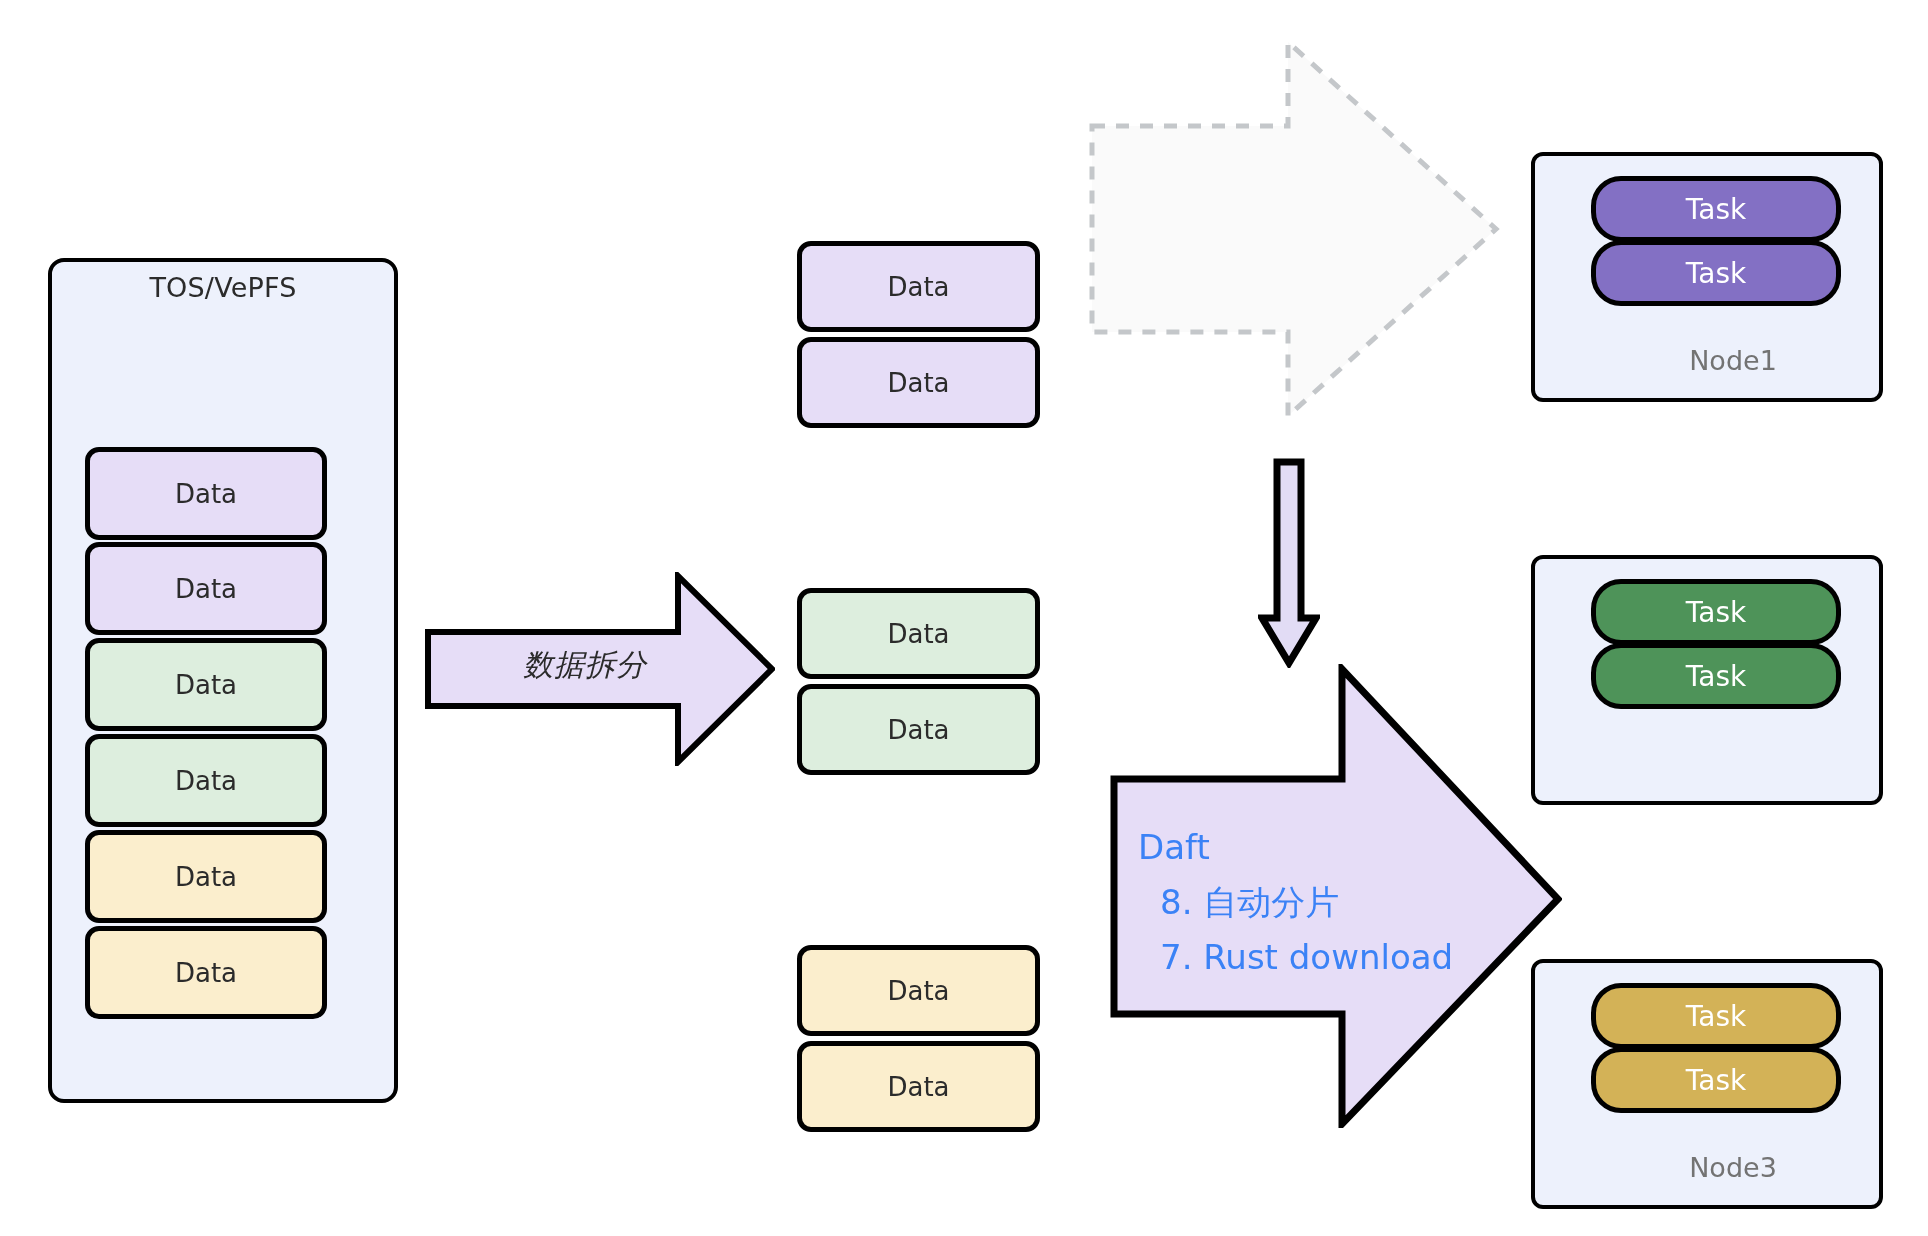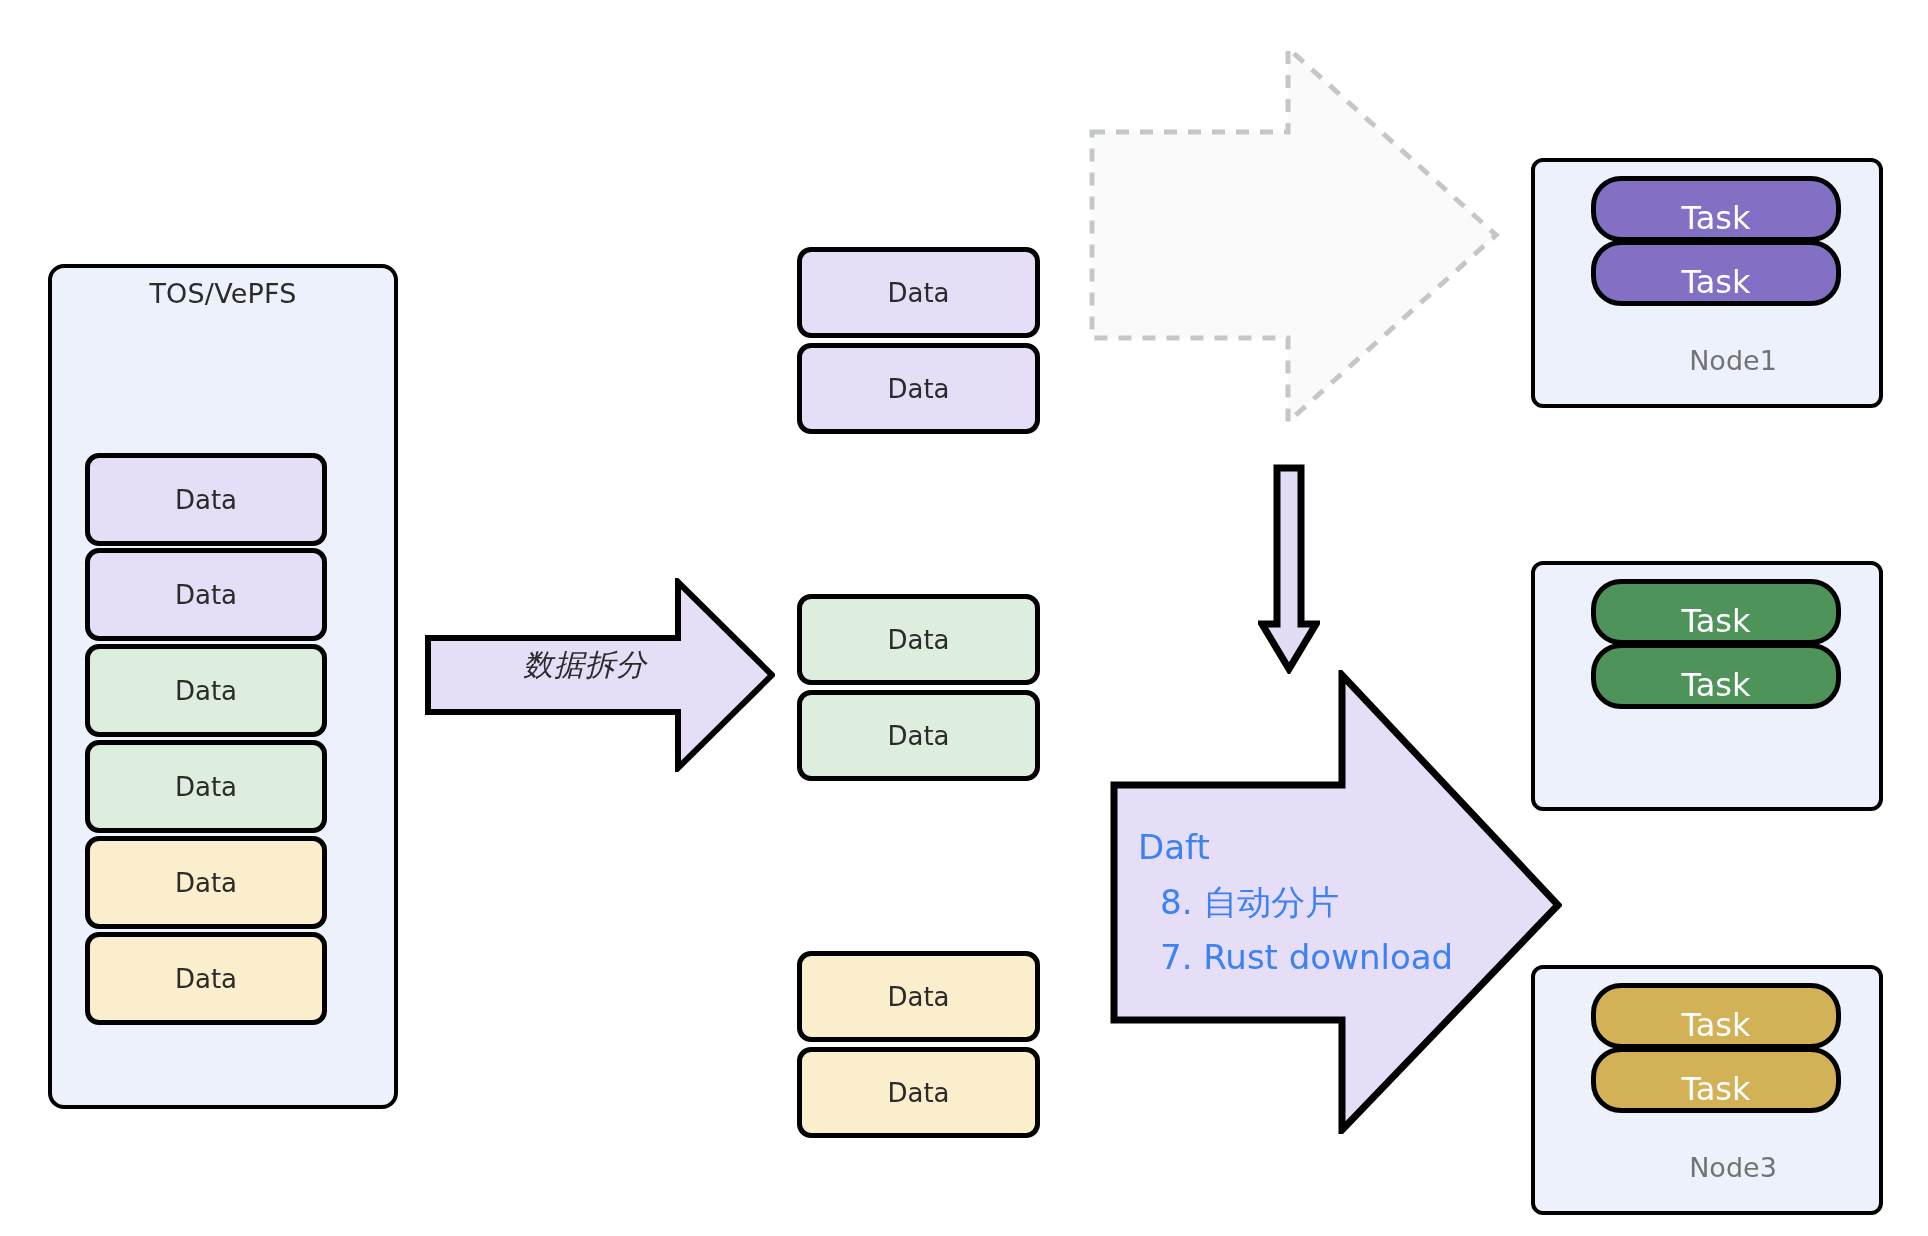--- a/index.html
+++ b/index.html
@@ -13,21 +13,21 @@
     position: relative;
     overflow: hidden;
     font-family: "DejaVu Sans", "Liberation Sans", sans-serif;
   }
   #stage {
     position: absolute;
     left: 0; top: 0;
     width: 1928px;
     height: 1236px;
   }
-  .abs { position: absolute; box-sizing: border-box; margin-top: 6px; }
+  .abs { position: absolute; box-sizing: border-box; }
 
   
   .storage-box {
     left: 48px; top: 258px;
     width: 350px; height: 845px;
     background: #edf1fc;
     border: 4px solid #000000;
     border-radius: 16px;
   }
   .storage-title {
@@ -130,23 +130,23 @@
     border-radius: 12px;
   }
   .task-pill {
     position: absolute;
     left: 1591px;
     width: 240px;
     height: 56px;
     border: 5px solid #000000;
     border-radius: 30px;
     display: flex;
-    align-items: flex-end;
+    align-items: center;
     justify-content: center;
-    font-size: 32px;
+    font-size: 28px;
     color: #ffffff;
   }
   .task-purple { background: #8370c4; }
   .task-green  { background: #4e9359; }
   .task-gold   { background: #d3b257; }
   .node-label {
     position: absolute;
     width: 404px;
     text-align: center;
     font-size: 27px;

